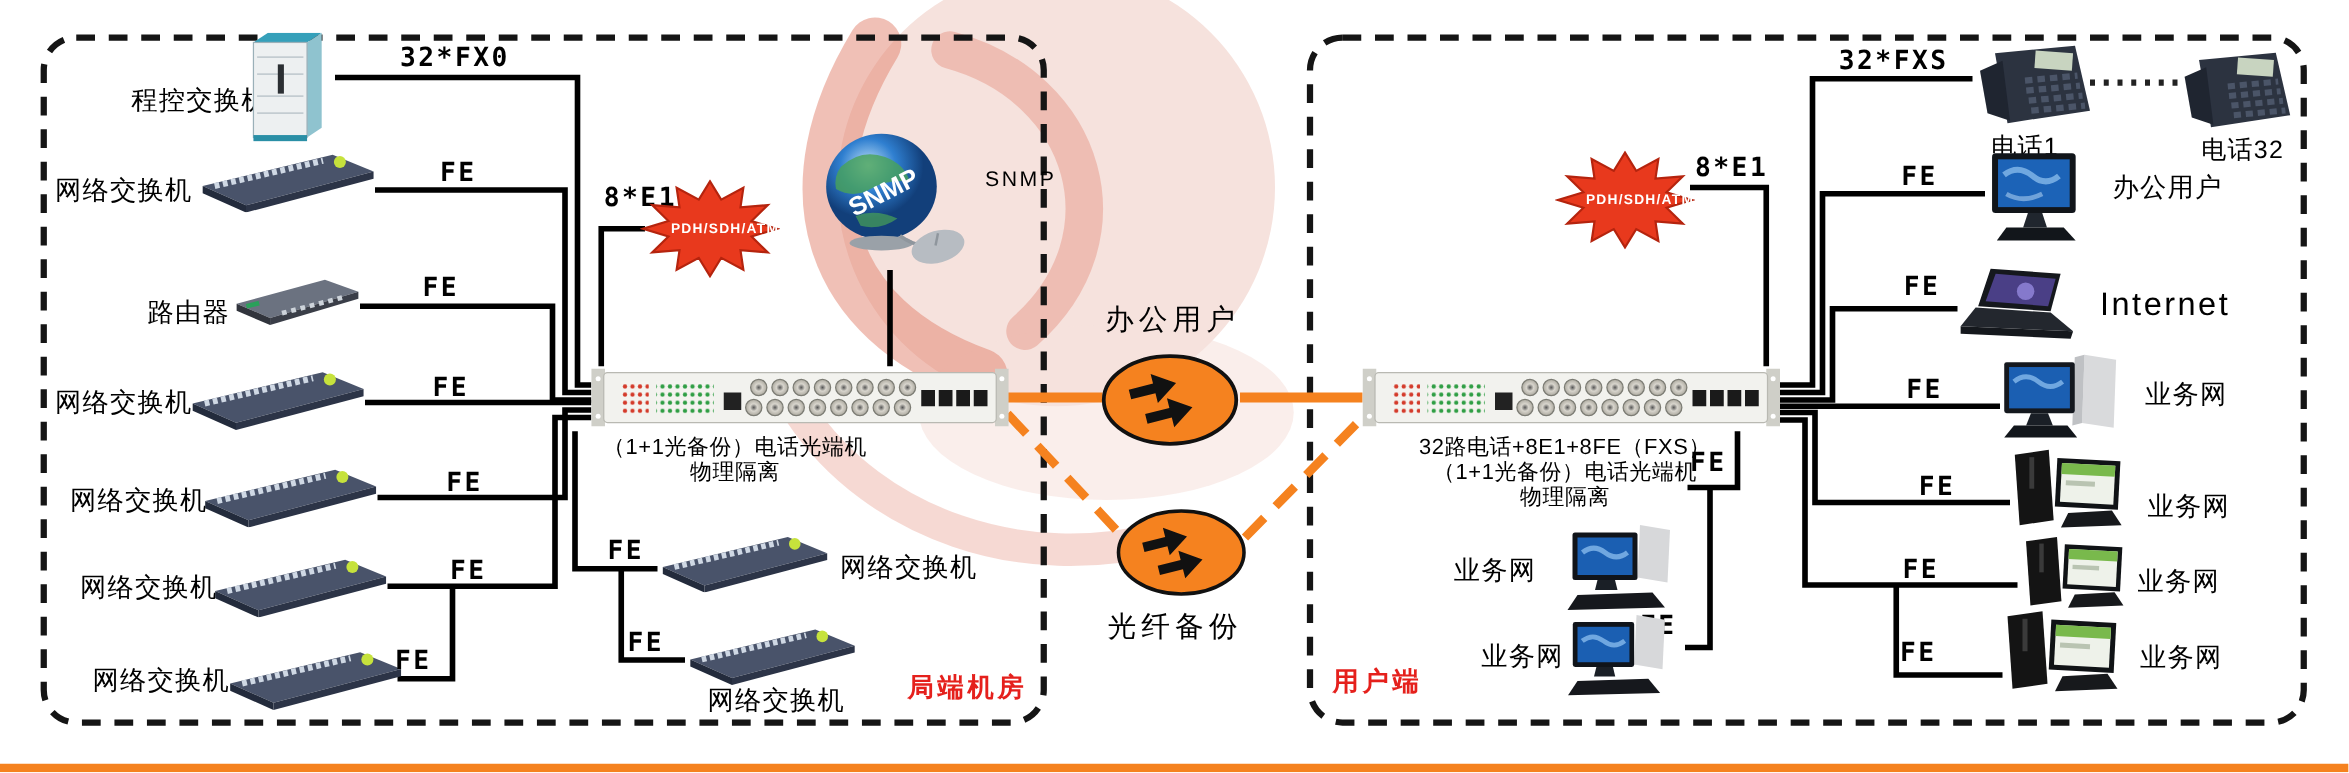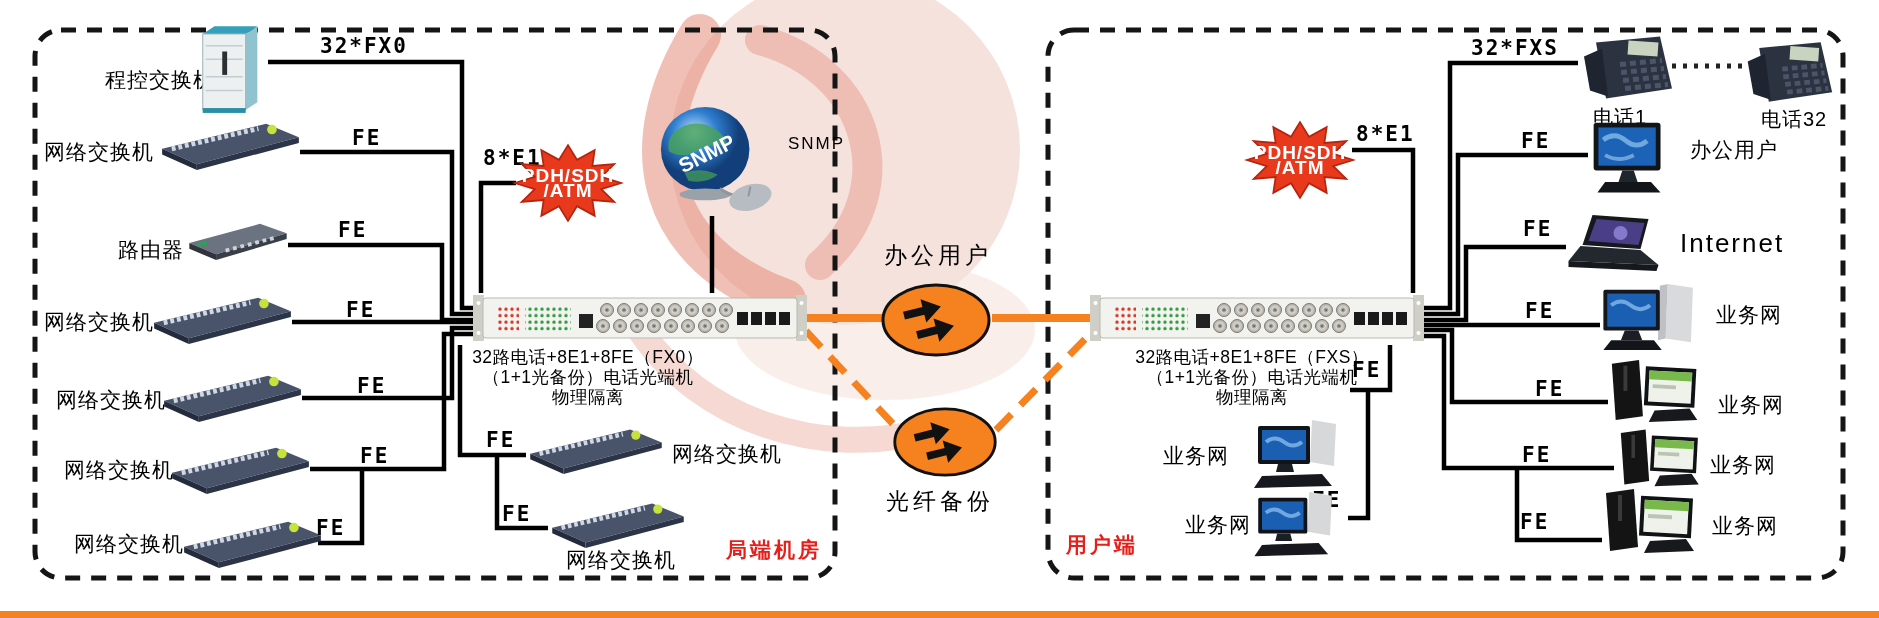--- a/index.html
+++ b/index.html
@@ -8,22 +8,22 @@
   svg{display:block;}
   .abs{position:absolute;}
   .lb{position:absolute;white-space:nowrap;color:#000;}
   .cn{font-size:21px;letter-spacing:1px;font-family:"Liberation Sans",sans-serif;}
   .fe{font-family:"DejaVu Sans Mono",monospace;font-size:21px;letter-spacing:2px;font-weight:bold;}
   .red{color:#e5201c;font-weight:bold;font-size:21px;letter-spacing:3px;}
   .cap{position:absolute;text-align:center;font-size:17.5px;line-height:20px;letter-spacing:0.5px;}
   .fiberlabel{font-size:23px;letter-spacing:4px;}
   .star{position:absolute;}
   .star svg{position:absolute;left:0;top:0;width:100%;height:100%;}
-  .startxt{position:absolute;left:0;top:0;width:100%;height:100%;display:flex;flex-direction:column;
-           align-items:center;justify-content:center;color:#fff;font-weight:bold;font-size:19px;
+  .startxt{position:absolute;left:12px;top:0;width:100%;height:100%;display:flex;flex-direction:row;
+           align-items:center;justify-content:center;color:#fff;font-weight:bold;font-size:11px;
            line-height:15px;letter-spacing:1px;}
   .wm-cn{position:absolute;left:596px;top:402px;font-size:118px;font-weight:bold;color:#c9c9c9;
          opacity:.55;letter-spacing:34px;}
   .wm-en{position:absolute;left:610px;top:534px;font-size:40px;color:#c9c9c9;opacity:.8;
          letter-spacing:11px;}
   .dev{position:absolute;}
 </style>
 </head>
 <body>
 
@@ -311,21 +311,20 @@
 
   <svg class="dev" style="left:650px;top:102px;width:130px;height:118px">
       <use href="#globe"></use>
     </svg>
   <div class="lb" style="left:788px;top:134px;font-size:17px;letter-spacing:2px">SNMP</div>
 
   <svg class="dev" style="left:473px;top:293px;width:334px;height:50px">
       <use href="#mux"></use>
     </svg>
   <div class="cap" style="left:458px;top:347px;width:260px">
-    <div>32路电话+8E1+8FE（FX0）</div>
     <div>（1+1光备份）电话光端机</div>
     <div>物理隔离</div>
   </div>
 
   <div class="lb red" style="left:726px;top:536px">局端机房</div>
 
   <div class="lb cn fiberlabel" style="left:884px;top:240px">办公用户</div>
   <svg class="dev" style="left:880px;top:282px;width:112px;height:76px">
       <use href="#fiber"></use>
     </svg>

